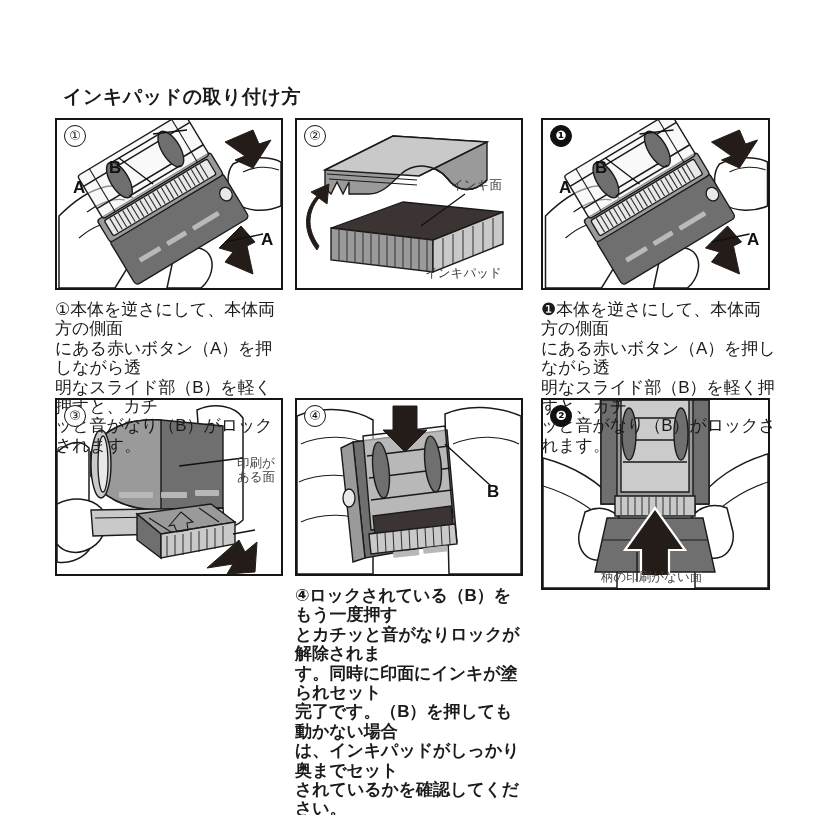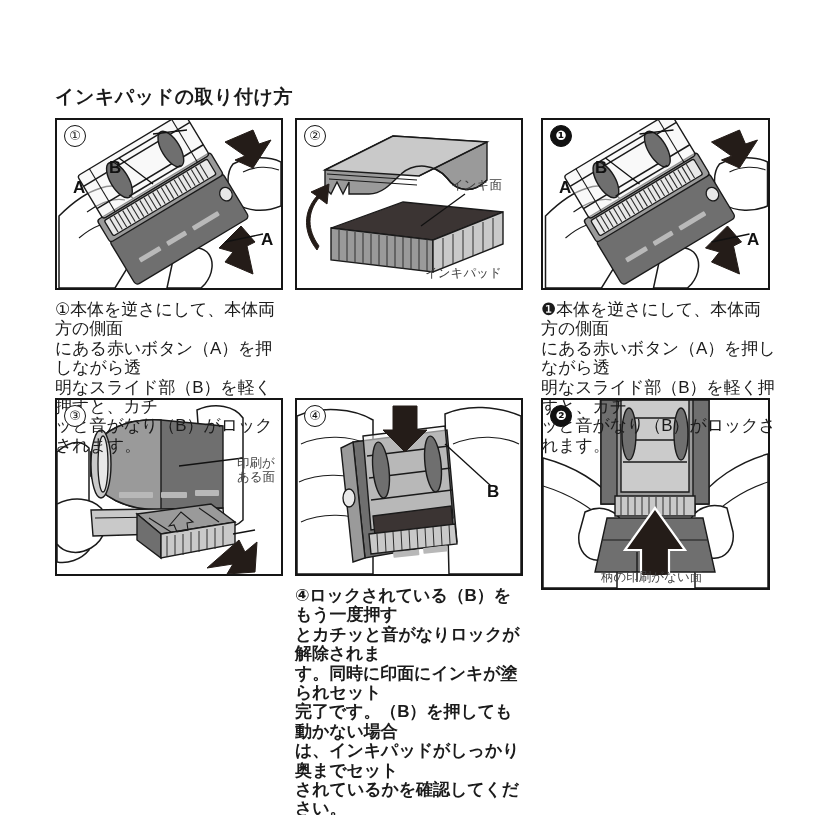--- a/index.html
+++ b/index.html
@@ -16,21 +16,21 @@
 
   
   .heading{
     position:absolute;
     font-size:19px;
     font-weight:700;
     letter-spacing:0.5px;
     color:#1a1a1a;
     white-space:nowrap;
   }
-  #heading-install{left:55px;top:84px;}
+  #heading-install{left:63px;top:84px;}
   #heading-remove{left:541px;top:84px;}
 
   
   .panel{
     position:absolute;
     border:2px solid #151515;
     background:#ffffff;
     box-sizing:border-box;
     overflow:hidden;
   }

